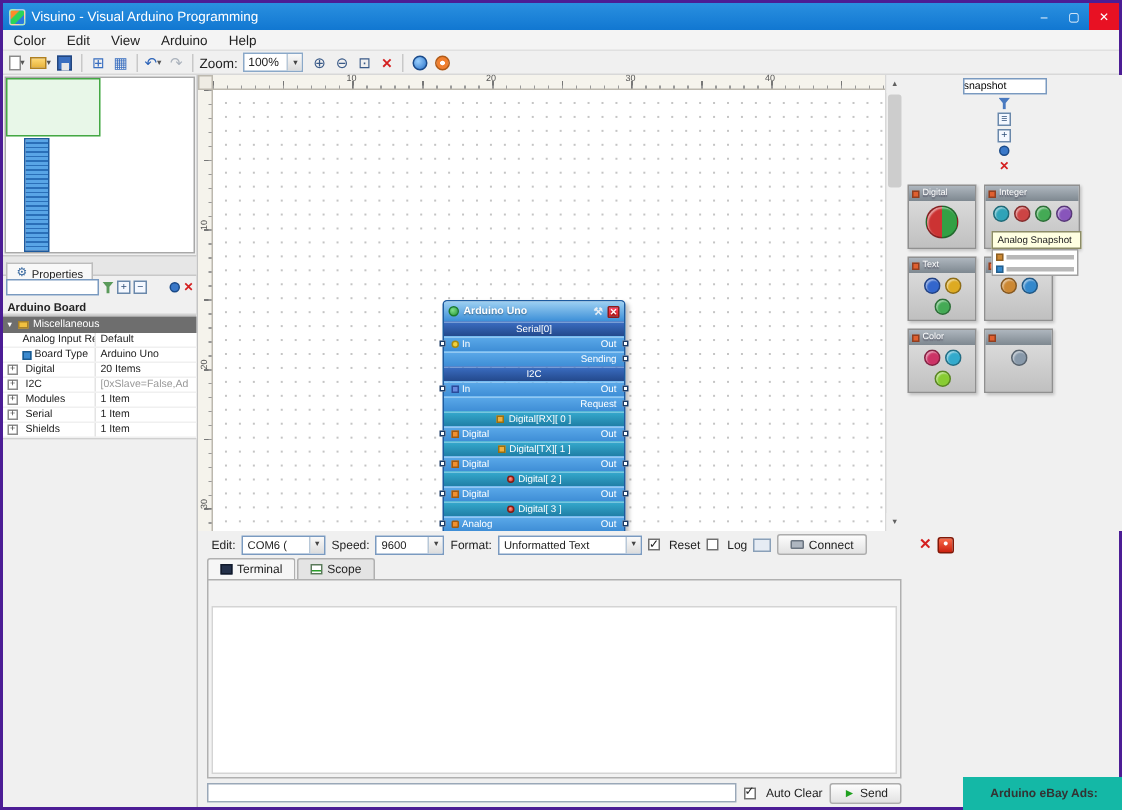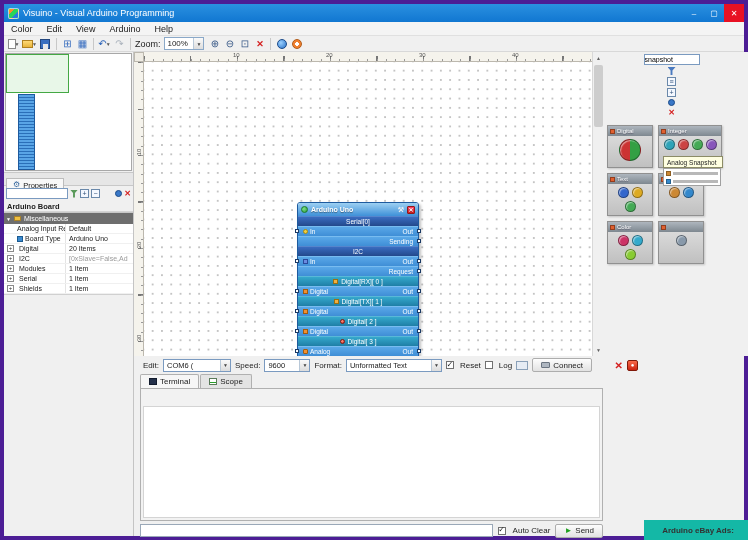--- a/index.html
+++ b/index.html
@@ -4,21 +4,21 @@
 <style>
   * { box-sizing: border-box; margin: 0; padding: 0; }
   html,body { width: 748px; height: 540px; }
   body {
     position: relative;
     font-family: "Liberation Sans", sans-serif;
     background: #f0f0f0;
     overflow: hidden;
     color: #222;
   }
-  #win { position:absolute; inset:0; border:4px solid #4c1d95; }
+  #win { position:absolute; inset:0; border:2px solid #4c1d95; }
 
   
   .titlebar { position:absolute; left:0; top:0; right:0; height:18px; background:linear-gradient(#2a90e0,#1177d1); color:#fff; display:flex; align-items:center; font-size:9px; padding-left:4px; }
   .app-icon { width:11px; height:11px; margin-right:4px; border-radius:2px; background:linear-gradient(135deg,#ff8a2a 0 33%,#2ad45a 33% 66%,#2a7ae0 66%); border:1px solid rgba(255,255,255,.6); }
   .titlebar .title { flex:1; }
   .wbtn { width:20px; height:18px; display:flex; align-items:center; justify-content:center; font-size:8px; }
   .wbtn.close { background:#e81123; }
 
   
   #menubar { position:absolute; left:0; top:18px; right:0; height:14px; display:flex; align-items:center; font-size:9px; background:#f4f4f4; border-bottom:1px solid #e0e0e0; }
@@ -491,21 +491,21 @@
       </div>
       <div class="res-item">
         <span class="res-ic" style="background:#3388cc"></span>
         <span class="res-bar"></span>
       </div>
     </div>
   </div>
 
   <div id="connbar">
     <span>Edit:</span>
-    <span class="combo" style="width:68px">
+    <span class="combo" style="width:56px">
       <span>COM6 (</span>
       <span class="combo-arrow">▼</span>
     </span>
     <span>Speed:</span>
     <span class="combo" style="width:46px">
       <span>9600</span>
       <span class="combo-arrow">▼</span>
     </span>
     <span>Format:</span>
     <span class="combo" style="width:96px">

